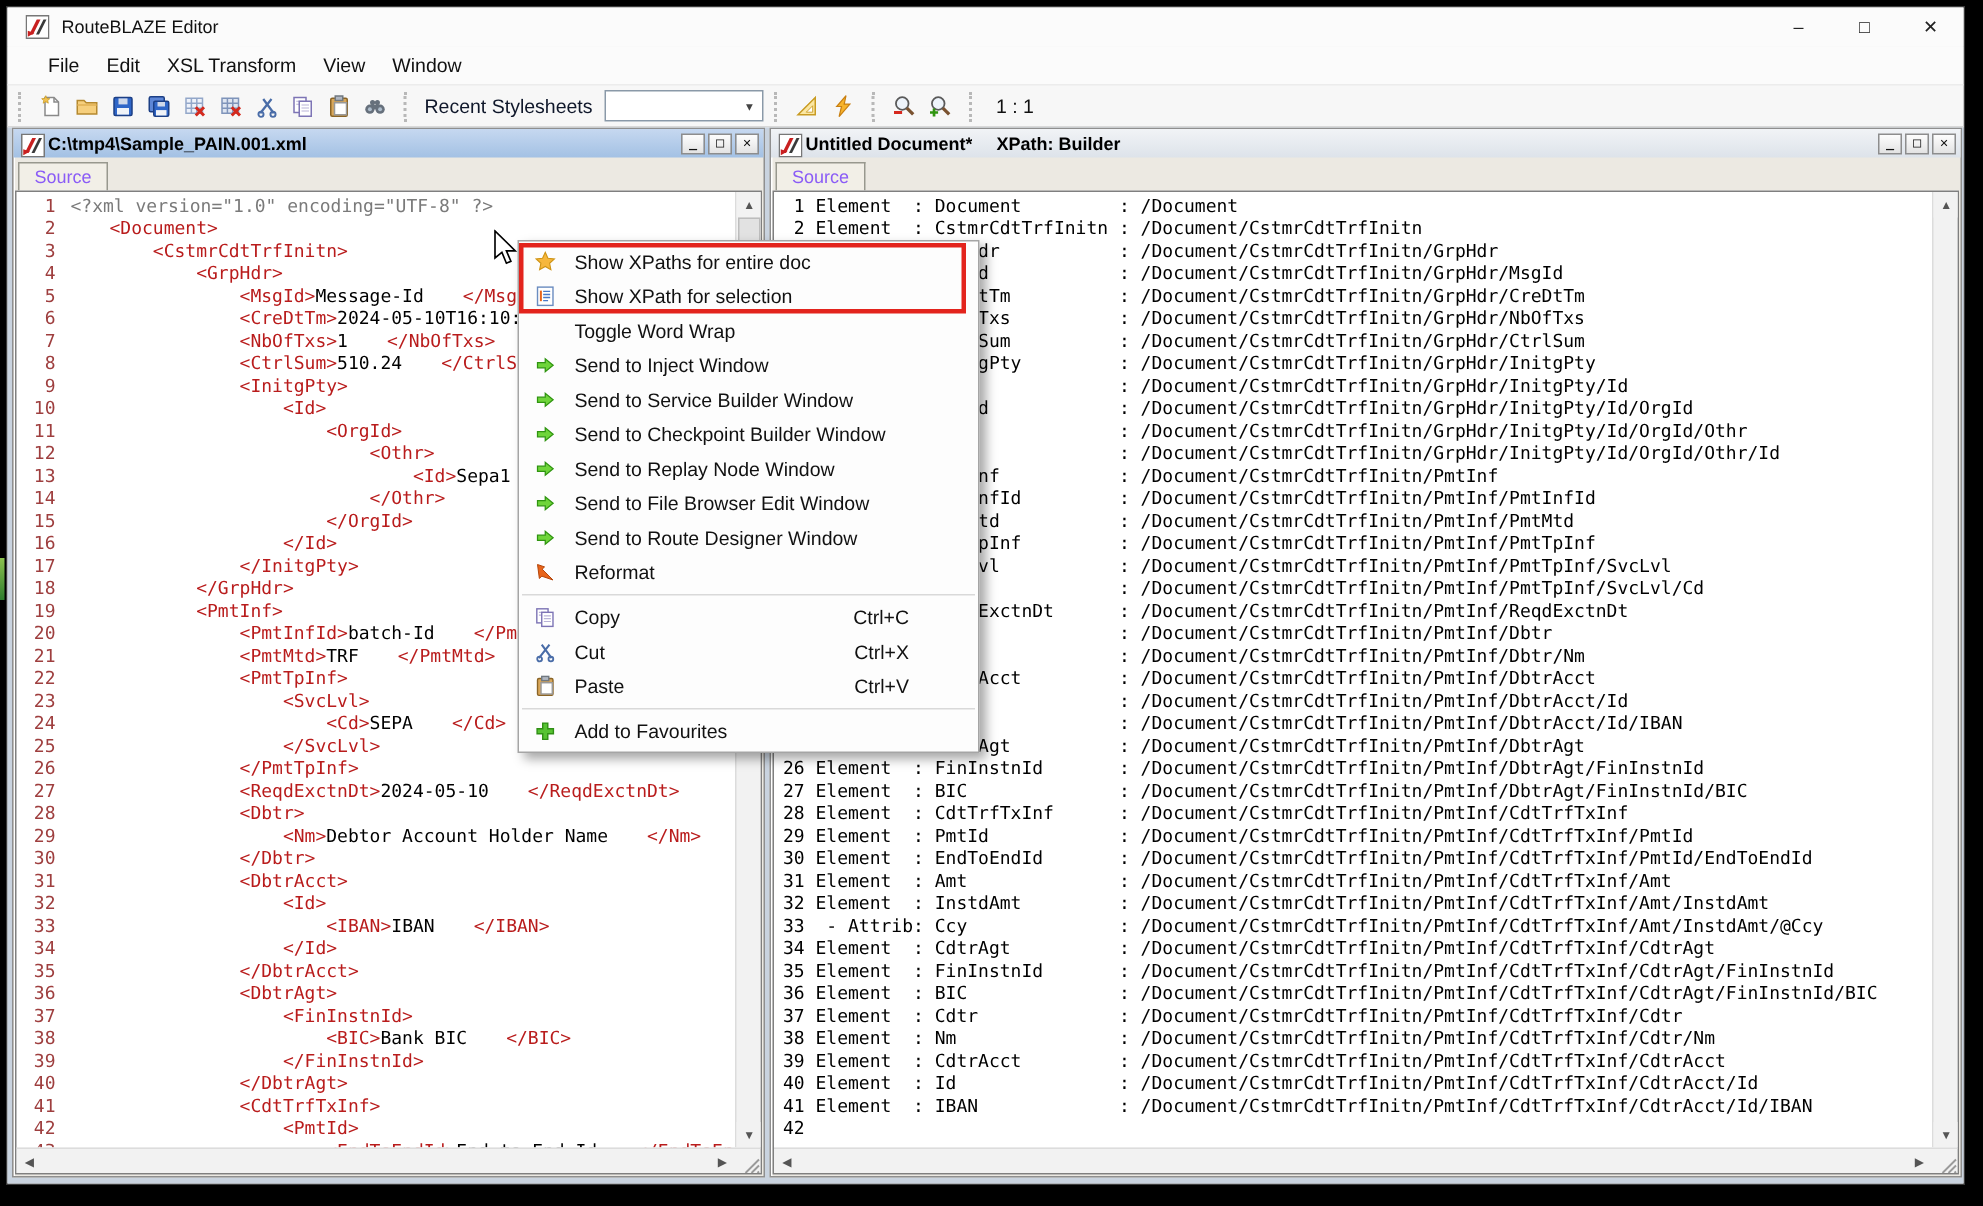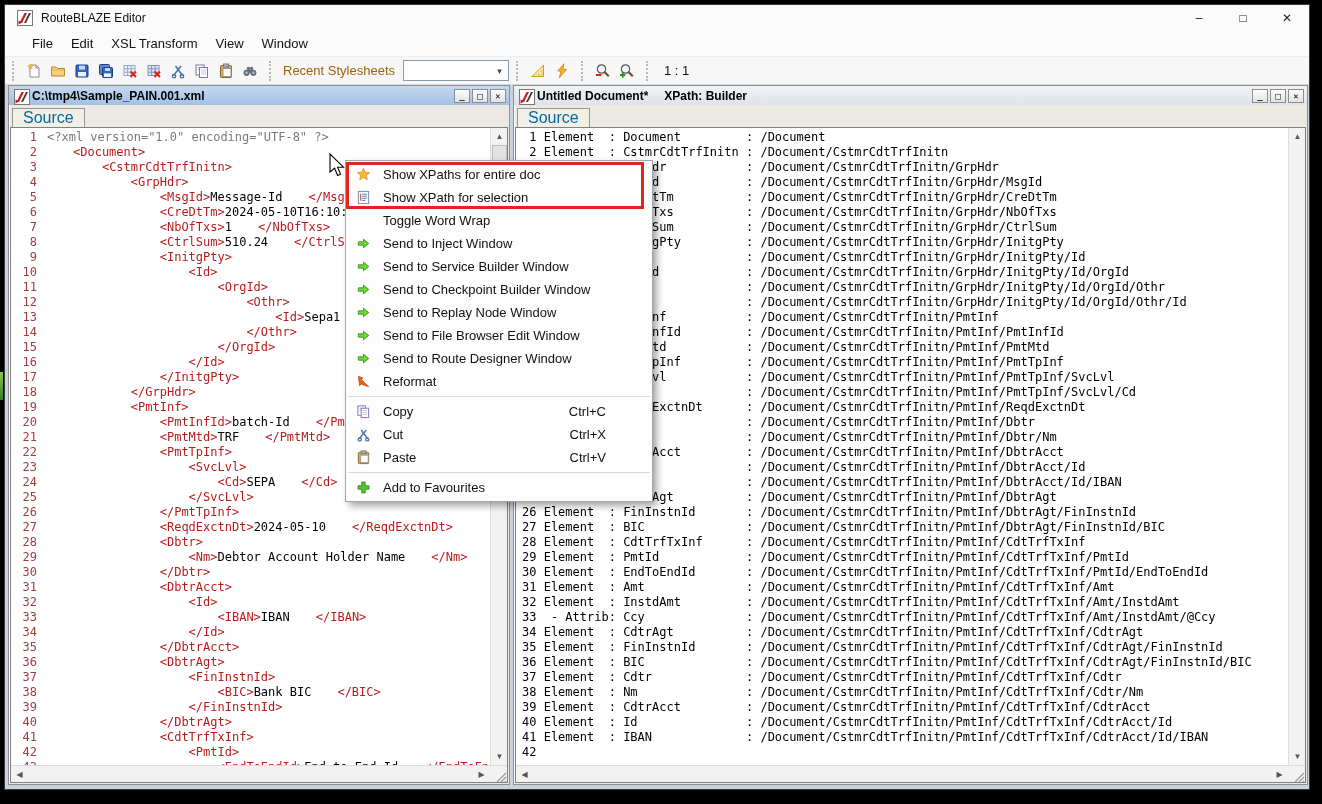--- a/index.html
+++ b/index.html
@@ -19,21 +19,21 @@
   
   .menubar { height:25px; background:#fbfbfb; display:flex; align-items:center;
              padding-left:18px; font-size:13px; color:#111; flex:0 0 auto; }
   .menubar .mitem { padding:3px 9px; }
   
   .toolbar { height:29px; background:#f7f7f7; border-top:1px solid #ececec;
              border-bottom:1px solid #d9d9d9; display:flex; align-items:center; flex:0 0 auto; }
   .tgrip { width:5px; height:20px; border-left:2px dotted #b8b8b8; margin:0 5px 0 7px; }
   .tbicon { width:22px; height:22px; display:flex; align-items:center; justify-content:center; margin:0 1px; }
   .tbicon svg { width:16px; height:16px; }
-  .tb-label { font-size:13px; color:#a16207; margin:0 8px 0 4px; }
+  .tb-label { font-size:13px; color:#0f172a; margin:0 8px 0 4px; }
   .combo { width:106px; height:21px; background:#fff; border:1px solid #8a99a8;
            display:flex; align-items:center; }
   .combo .cval { flex:1; font-size:12px; padding-left:4px; color:#111; }
   .combo .carrow { width:17px; height:100%; display:flex; align-items:center; justify-content:center;
                    font-size:9px; color:#444; }
   .ratio { font-size:13px; color:#111; margin-left:8px; }
   
   .mdi { flex:1; position:relative; background:#c9d3df; overflow:hidden; }
   .child { position:absolute; top:0; height:700px; background:#ece9e2;
            border:1px solid #8f8f8f; box-shadow:inset 1px 1px 0 #ffffff;
@@ -47,21 +47,21 @@
   .ctitle .ctext { font-size:12px; font-weight:bold; color:#000; white-space:nowrap;
                    overflow:hidden; }
   .ctitle .csub { margin-left:16px; }
   .cbtns { margin-left:auto; display:flex; gap:2px; }
   .cbtn { width:16px; height:14px; background:linear-gradient(#fdfdfd,#e3e3e3);
           border:1px solid #8d8d8d; font-size:9px; font-weight:bold; color:#111;
           display:flex; align-items:center; justify-content:center; font-family:"DejaVu Sans Mono",monospace; }
   .tabstrip { height:22px; padding:3px 0 0 3px; flex:0 0 auto; }
   .tab { display:inline-block; height:19px; line-height:18px; padding:0 10px;
          background:#f2efe7; border:1px solid #98988e; border-bottom:none;
-         font-size:16px; color:#0369a1; }
+         font-size:12px; color:#8b5cf6; }
   .cbody { flex:1; display:flex; flex-direction:column; border:1px solid #7f7f7f;
            background:#fff; overflow:hidden; margin:0 1px 1px 1px; }
   .code-row { flex:1; display:flex; overflow:hidden; }
   .code-pane { flex:1; overflow:hidden; padding-top:2px; }
   pre, .xline, .rline { font-family:"DejaVu Sans Mono","Liberation Mono",monospace;
          font-size:12px; line-height:15px; }
   .xline { display:flex; white-space:pre; }
   .xline .num { width:26px; text-align:right; padding-right:10px; flex:0 0 36px; color:#9e3e3e; }
   .xline .src { white-space:pre; color:#000; }
   .xline .tag { color:#b91c1c;margin-left:26px; }

